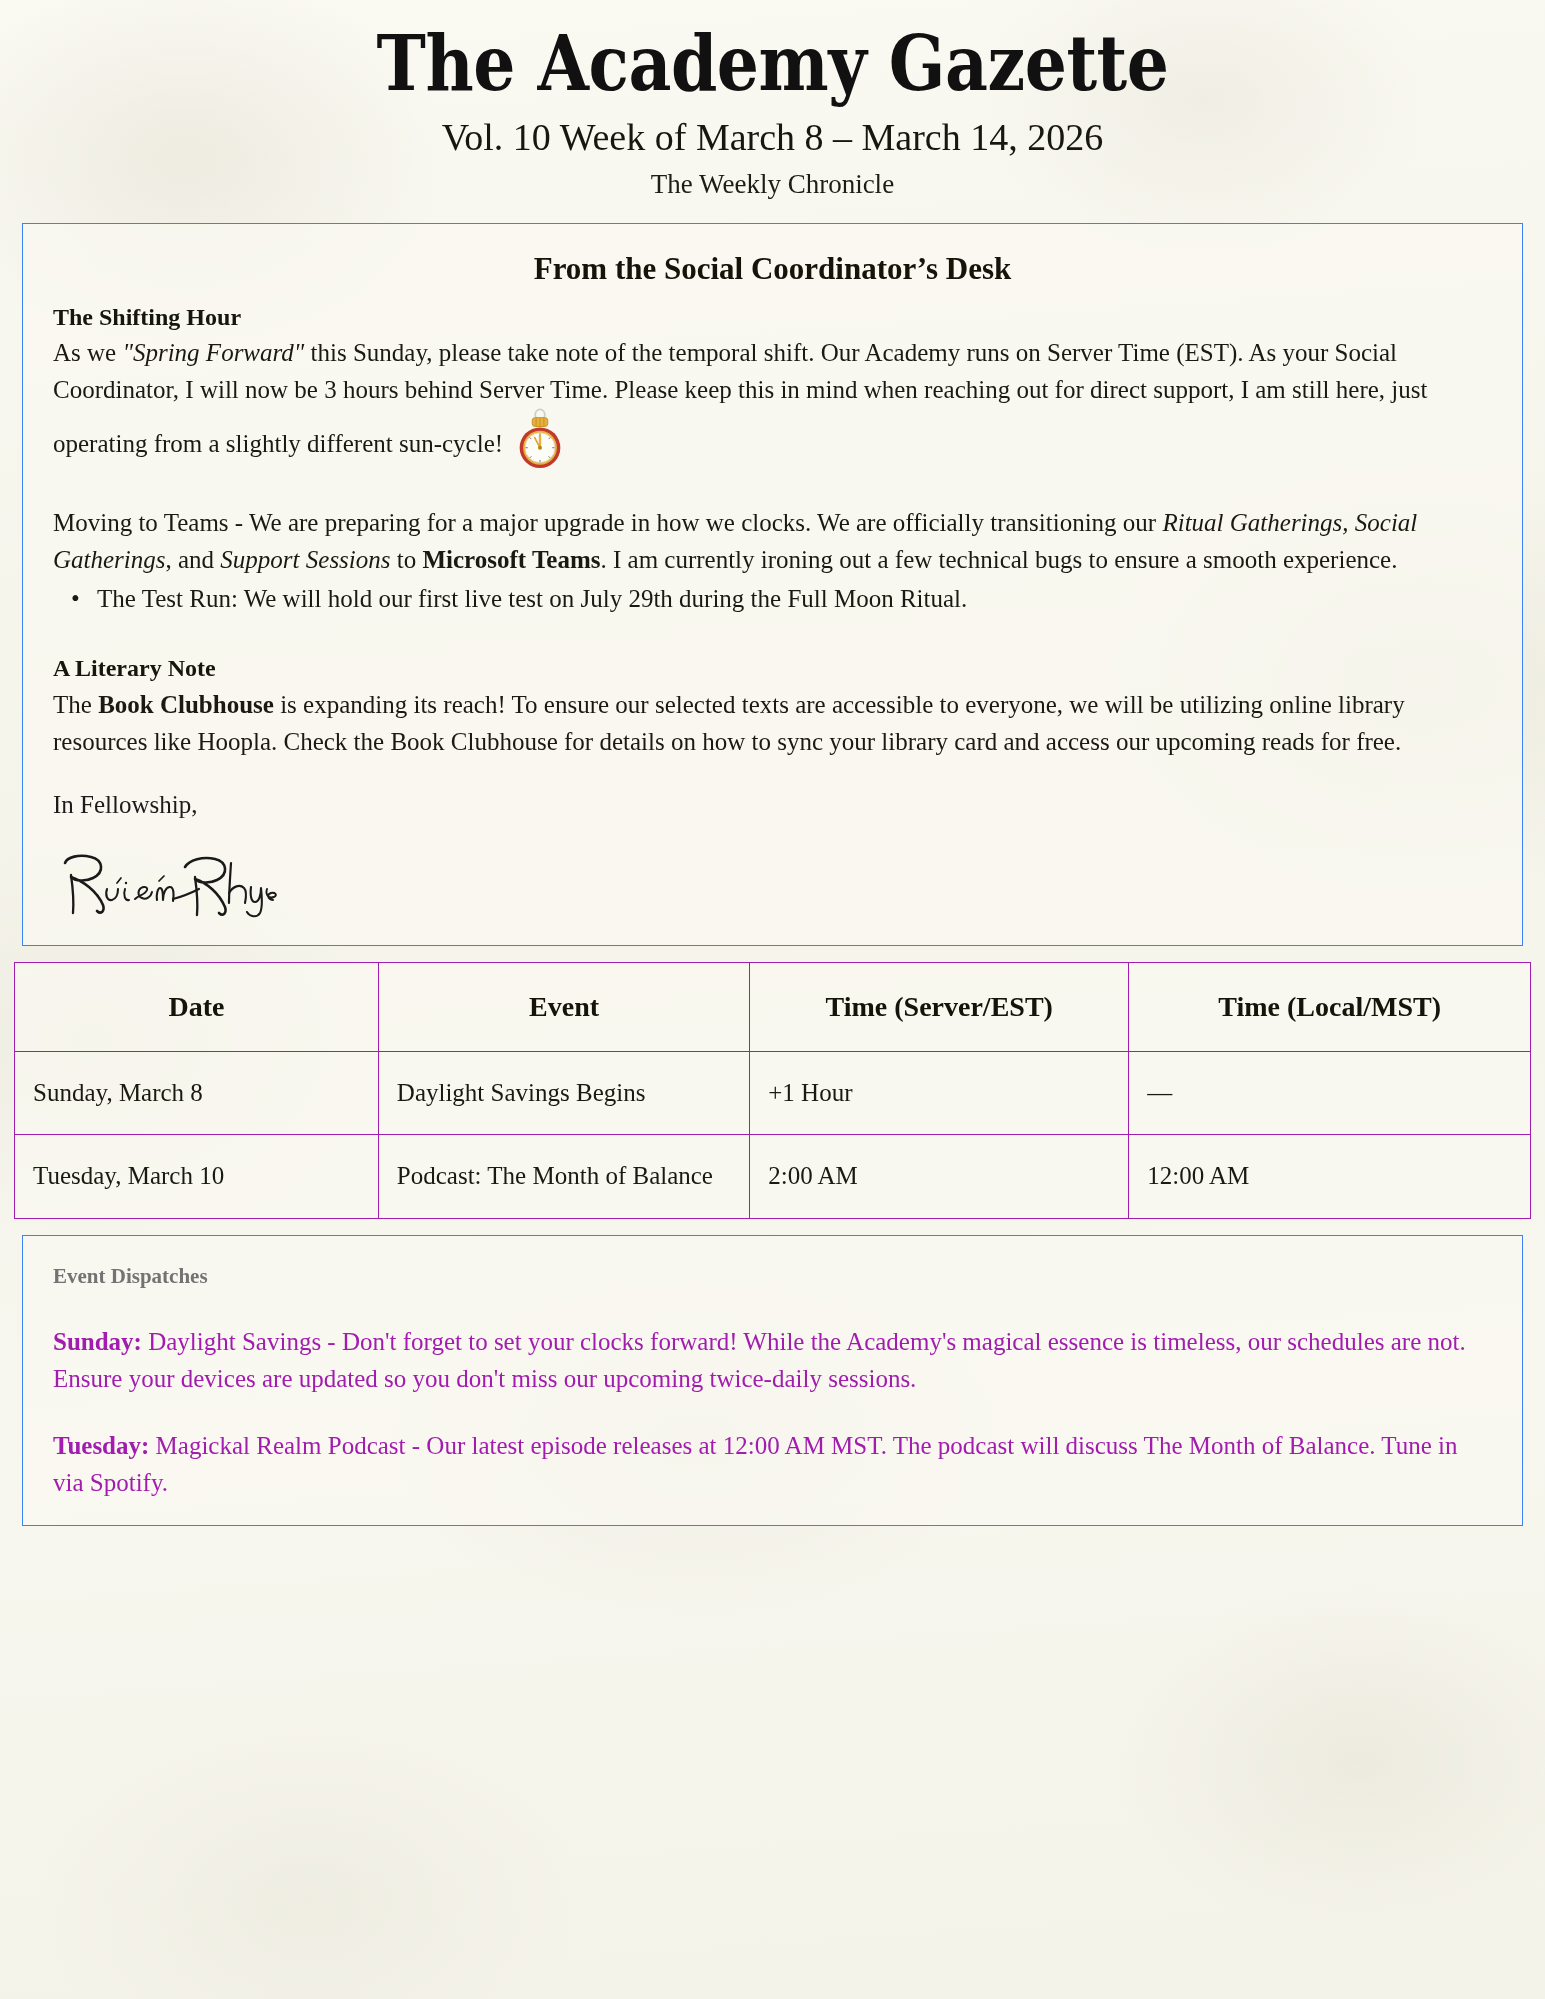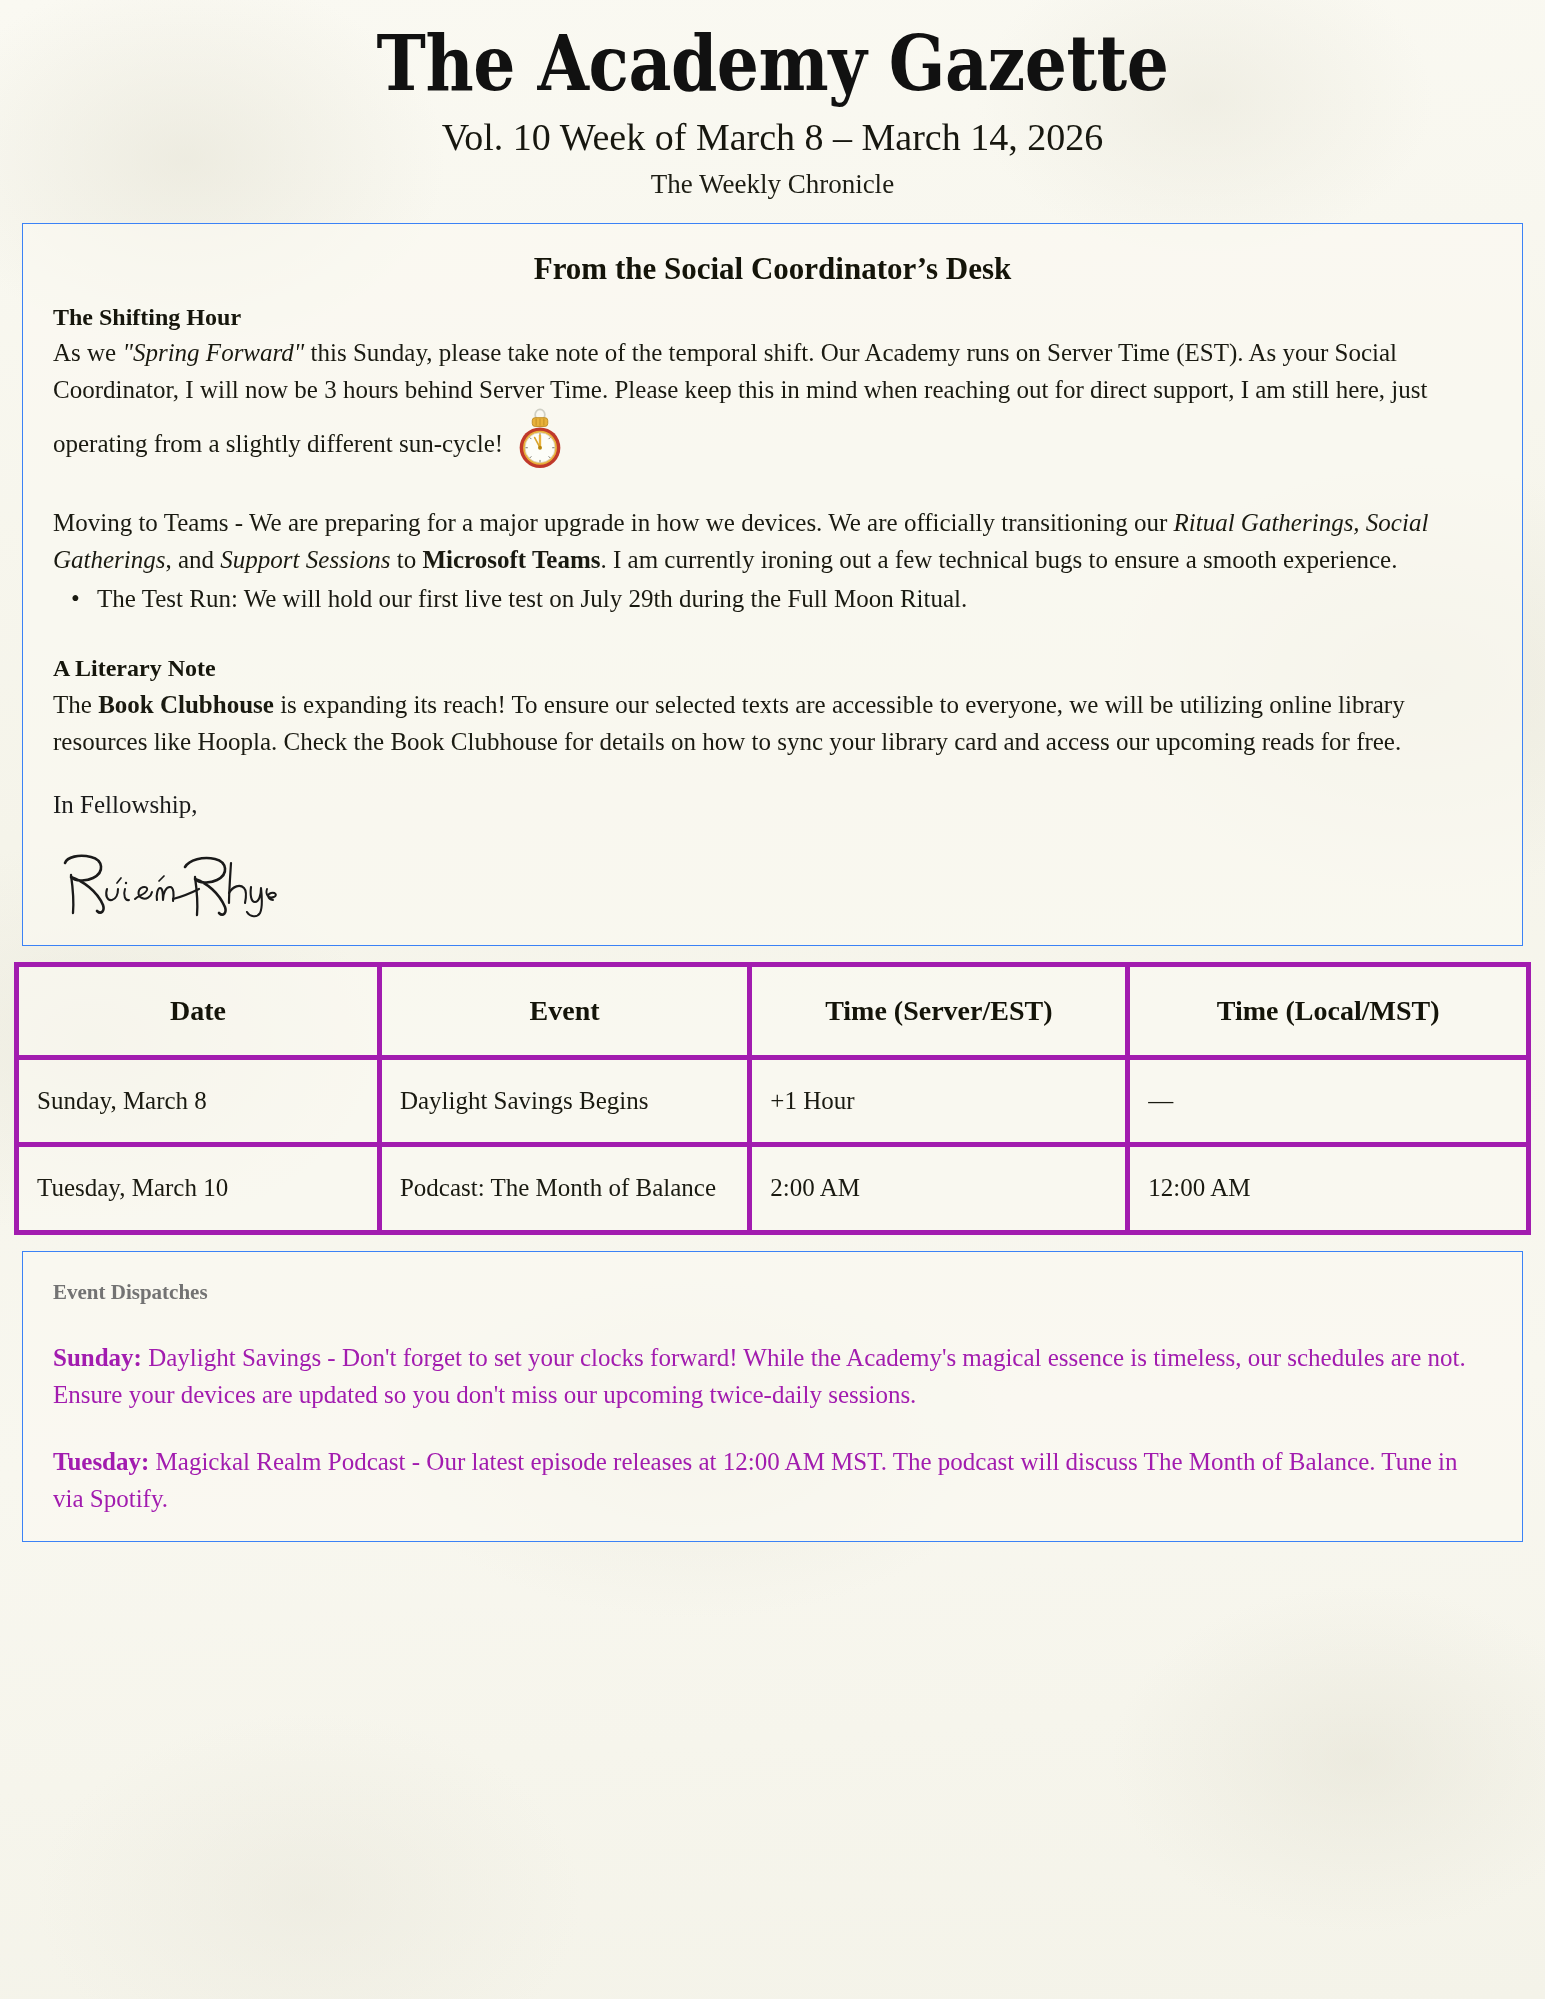--- a/index.html
+++ b/index.html
@@ -140,21 +140,21 @@
 
   
   .schedule {
     margin: 0 14px 16px 14px;
     border: 1px solid #d9d8cf;
     border-collapse: collapse;
     width: calc(100% - 28px);
     background: rgba(250,249,242,0.66);
   }
   .schedule th, .schedule td {
-    border: 5px solid #a21caf;
+    border: 1px solid #a21caf;
     text-align: left;
     vertical-align: middle;
   }
   .schedule th {
     font-size: 28px;
     font-weight: 700;
     text-align: center;
     padding: 28px 14px;
     color: #141409;
   }
@@ -221,21 +221,21 @@
               <line x1="42.6" y1="30.4" x2="40.9" y2="32.1"></line>
               <line x1="23.1" y1="49.9" x2="21.4" y2="51.6"></line>
             </g>
             <line x1="32" y1="41" x2="32" y2="28.5" stroke="#e8b13a" stroke-width="2.4" stroke-linecap="round"></line>
             <line x1="32" y1="41" x2="26.5" y2="30.5" stroke="#d8a42e" stroke-width="1.7" stroke-linecap="round"></line>
             <circle cx="32" cy="41" r="2" fill="#b8860b"></circle>
           </svg></span></p>
 
     <div class="spacer-block"></div>
 
-    <p class="body-text"><span>Moving to Teams - We are preparing for a major upgrade in how we devices. We are officially transitioning our </span><em>Ritual Gatherings, Social Gatherings</em><span>, and </span><em>Support Sessions</em><span> to </span><strong>Microsoft Teams</strong><span>. I am currently ironing out a few technical bugs to ensure a smooth experience.</span></p>
+    <p class="body-text"><span>Moving to Teams - We are preparing for a major upgrade in how we clocks. We are officially transitioning our </span><em>Ritual Gatherings, Social Gatherings</em><span>, and </span><em>Support Sessions</em><span> to </span><strong>Microsoft Teams</strong><span>. I am currently ironing out a few technical bugs to ensure a smooth experience.</span></p>
 
     <ul class="bullets">
       <li><span>The Test Run: We will hold our first live test on July 29th during the Full Moon Ritual.</span><strong></strong><span></span><strong></strong><span></span></li>
     </ul>
 
     <div class="spacer-block"></div>
 
     <h3 class="sec-head">A Literary Note</h3>
     <p class="body-text"><span>The </span><strong>Book Clubhouse</strong><span> is expanding its reach! To ensure our selected texts are accessible to everyone, we will be utilizing online library resources like Hoopla. Check the Book Clubhouse for details on how to sync your library card and access our upcoming reads for free.</span></p>
 

